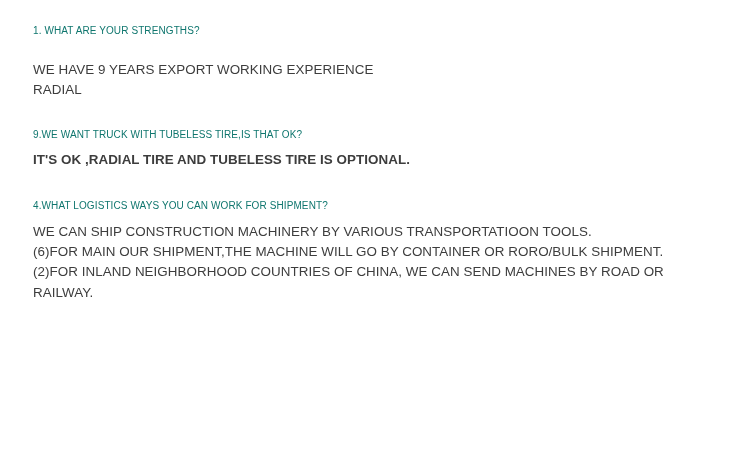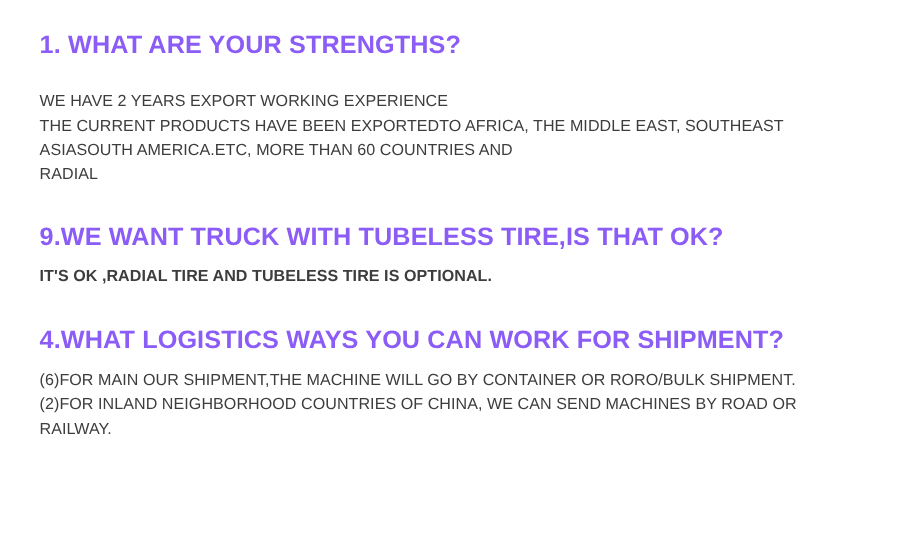--- a/index.html
+++ b/index.html
@@ -18,23 +18,23 @@
     position: relative;
     width: 750px;
     height: 452px;
     box-sizing: border-box;
     padding: 18px 30px 10px 33px;
   }
   .faq-block {
     margin: 0;
   }
   .q {
-    font-size: 21px;
-    font-weight: bold;
-    color: #8b5cf6;
+    font-size: 10px;
+    font-weight: normal;
+    color: #0f766e;
     letter-spacing: 0.1px;
     line-height: 1.35;
     margin: 0;
   }
   .a {
     font-size: 13.4px;
     font-weight: normal;
     color: #3d3d3d;
     line-height: 1.52;
     margin: 0;
@@ -55,36 +55,36 @@
   #block-4 .a { margin-top: 9px; }
 </style>
 </head>
 <body>
 
 <div class="page">
 
   <section class="faq-block" id="block-1">
     <h2 class="q">1. WHAT ARE YOUR STRENGTHS?</h2>
     <p class="a">
-      <span class="a-line">WE HAVE 2 YEARS EXPORT WORKING EXPERIENCE</span>
-      <span class="a-line">THE CURRENT PRODUCTS HAVE BEEN EXPORTEDTO AFRICA, THE MIDDLE EAST, SOUTHEAST ASIASOUTH AMERICA.ETC, MORE THAN 60 COUNTRIES AND</span>
+      <span class="a-line">WE HAVE 9 YEARS EXPORT WORKING EXPERIENCE</span>
       <span class="a-line">RADIAL</span>
     </p>
   </section>
 
 
   <section class="faq-block" id="block-3">
     <h2 class="q">9.WE WANT TRUCK WITH TUBELESS TIRE,IS THAT OK?</h2>
     <p class="a">
       <span class="a-line">IT'S OK ,RADIAL TIRE AND TUBELESS TIRE IS OPTIONAL.</span>
     </p>
   </section>
 
   <section class="faq-block" id="block-4">
     <h2 class="q">4.WHAT LOGISTICS WAYS YOU CAN WORK FOR SHIPMENT?</h2>
     <p class="a">
+      <span class="a-line">WE CAN SHIP CONSTRUCTION MACHINERY BY VARIOUS TRANSPORTATIOON TOOLS.</span>
       <span class="a-line">(6)FOR MAIN OUR SHIPMENT,THE MACHINE WILL GO BY CONTAINER OR RORO/BULK SHIPMENT.</span>
       <span class="a-line">(2)FOR INLAND NEIGHBORHOOD COUNTRIES OF CHINA, WE CAN SEND MACHINES BY ROAD OR RAILWAY.</span>
 
     </p>
   </section>
 
 </div>
 
 </body></html>

